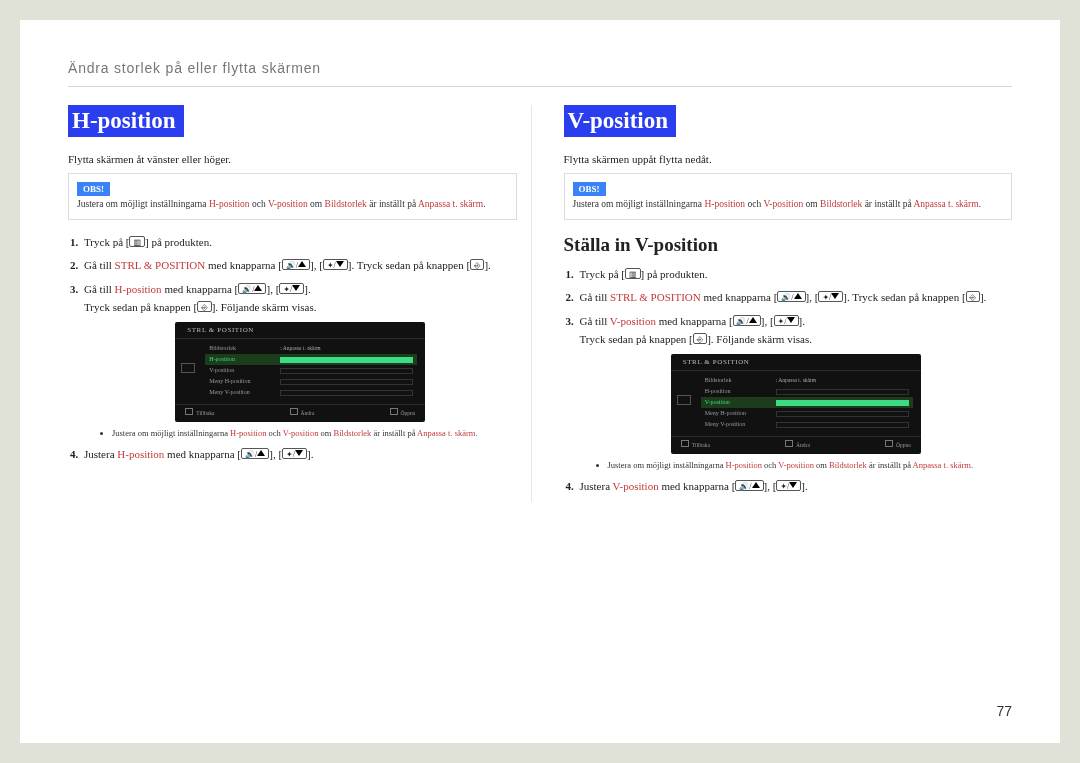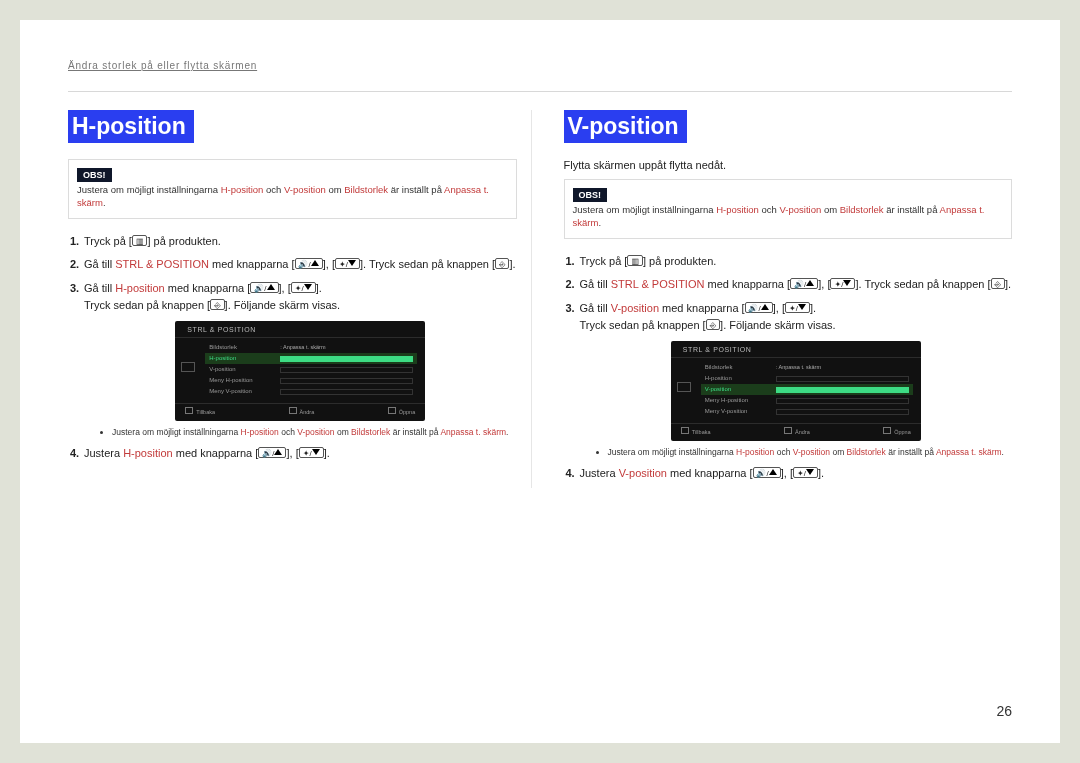--- a/index.html
+++ b/index.html
@@ -12,38 +12,38 @@
     overflow: hidden;
   }
   .page {
     background: #ffffff;
     width: 100%;
     height: 100%;
     padding: 40px 48px 24px 48px;
     position: relative;
   }
   .breadcrumb {
-    font-size: 10px;
+    font-size: 14px;
     letter-spacing: 0.8px;
     color: #777;
-    margin-bottom: 20px;
-    text-decoration: underline;
+    margin-bottom: 10px;
   }
   .rule {
     border: 0;
     border-top: 1px solid #d8d8d8;
     margin-bottom: 18px;
   }
   .columns {
     display: flex;
     gap: 32px;
   }
   .col {
     flex: 1;
     min-width: 0;
+    font-family: Liberation Serif, serif;
   }
   .col-divider {
     width: 1px;
     background: #e6e6e6;
     margin-left: -18px;
   }
   h1.section-heading {
     background: #2a3ef0;
     color: #fff;
     font-size: 23px;
@@ -57,21 +57,21 @@
     color: #222;
     margin-bottom: 8px;
   }
   .obs-box {
     border: 1px solid #dcdcdc;
     padding: 4px 8px 8px 8px;
     margin-bottom: 14px;
   }
   .obs-label {
     display: inline-block;
-    background: #0f172a;
+    background: #3b82f6;
     color: #fff;
     font-size: 9px;
     font-weight: bold;
     padding: 2px 6px;
     margin-bottom: 2px;
   }
   .obs-text {
     font-size: 9.5px;
     line-height: 1.35;
     color: #333;
@@ -204,20 +204,21 @@
 <body>
 
 <div class="page">
   <div class="breadcrumb">Ändra storlek på eller flytta skärmen</div>
   <hr class="rule">
 
   <div class="columns">
 
     <div class="col">
       <h1 class="section-heading">H-position</h1>
+      <p class="intro">Flytta skärmen åt vänster eller höger.</p>
 
       <div class="obs-box">
         <div class="obs-label">OBS!</div>
         <div class="obs-text">
           <span>Justera om möjligt inställningarna </span><span class="red">H-position</span><span> och </span><span class="red">V-position</span><span> om </span><span class="red">Bildstorlek</span><span> är inställt på </span><span class="red">Anpassa t. skärm</span>.
         </div>
       </div>
 
 
       <ol class="steps">
@@ -285,20 +286,21 @@
       <h1 class="section-heading">V-position</h1>
       <p class="intro">Flytta skärmen uppåt flytta nedåt.</p>
 
       <div class="obs-box">
         <div class="obs-label">OBS!</div>
         <div class="obs-text">
           <span>Justera om möjligt inställningarna </span><span class="red">H-position</span><span> och </span><span class="red">V-position</span><span> om </span><span class="red">Bildstorlek</span><span> är inställt på </span><span class="red">Anpassa t. skärm</span>.
         </div>
       </div>
 
+      <h2 class="subhead">Ställa in V-position</h2>
 
       <ol class="steps">
         <li><span class="num">1.</span>
           <span>Tryck på [</span><span class="btn-icon">▥</span><span>] på produkten.</span>
         </li>
         <li><span class="num">2.</span>
           <span>Gå till </span><span class="red">STRL &amp; POSITION</span><span> med knapparna [</span><span class="btn-icon">🔊/<span class="tri-up"></span></span><span>], [</span><span class="btn-icon">✦/<span class="tri-down"></span></span><span>]. Tryck sedan på knappen [</span><span class="btn-icon">⎆</span><span>].</span>
         </li>
         <li><span class="num">3.</span>
           <span>Gå till </span><span class="red">V-position</span><span> med knapparna [</span><span class="btn-icon">🔊/<span class="tri-up"></span></span><span>], [</span><span class="btn-icon">✦/<span class="tri-down"></span></span><span>].</span><br>
@@ -346,14 +348,14 @@
             </li>
           </ul>
         </li>
         <li><span class="num">4.</span>
           <span>Justera </span><span class="red">V-position</span><span> med knapparna [</span><span class="btn-icon">🔊/<span class="tri-up"></span></span><span>], [</span><span class="btn-icon">✦/<span class="tri-down"></span></span><span>].</span>
         </li>
       </ol>
     </div>
   </div>
 
-  <div class="pagenum">26</div>
+  <div class="pagenum">77</div>
 </div>
 
 </body></html>

